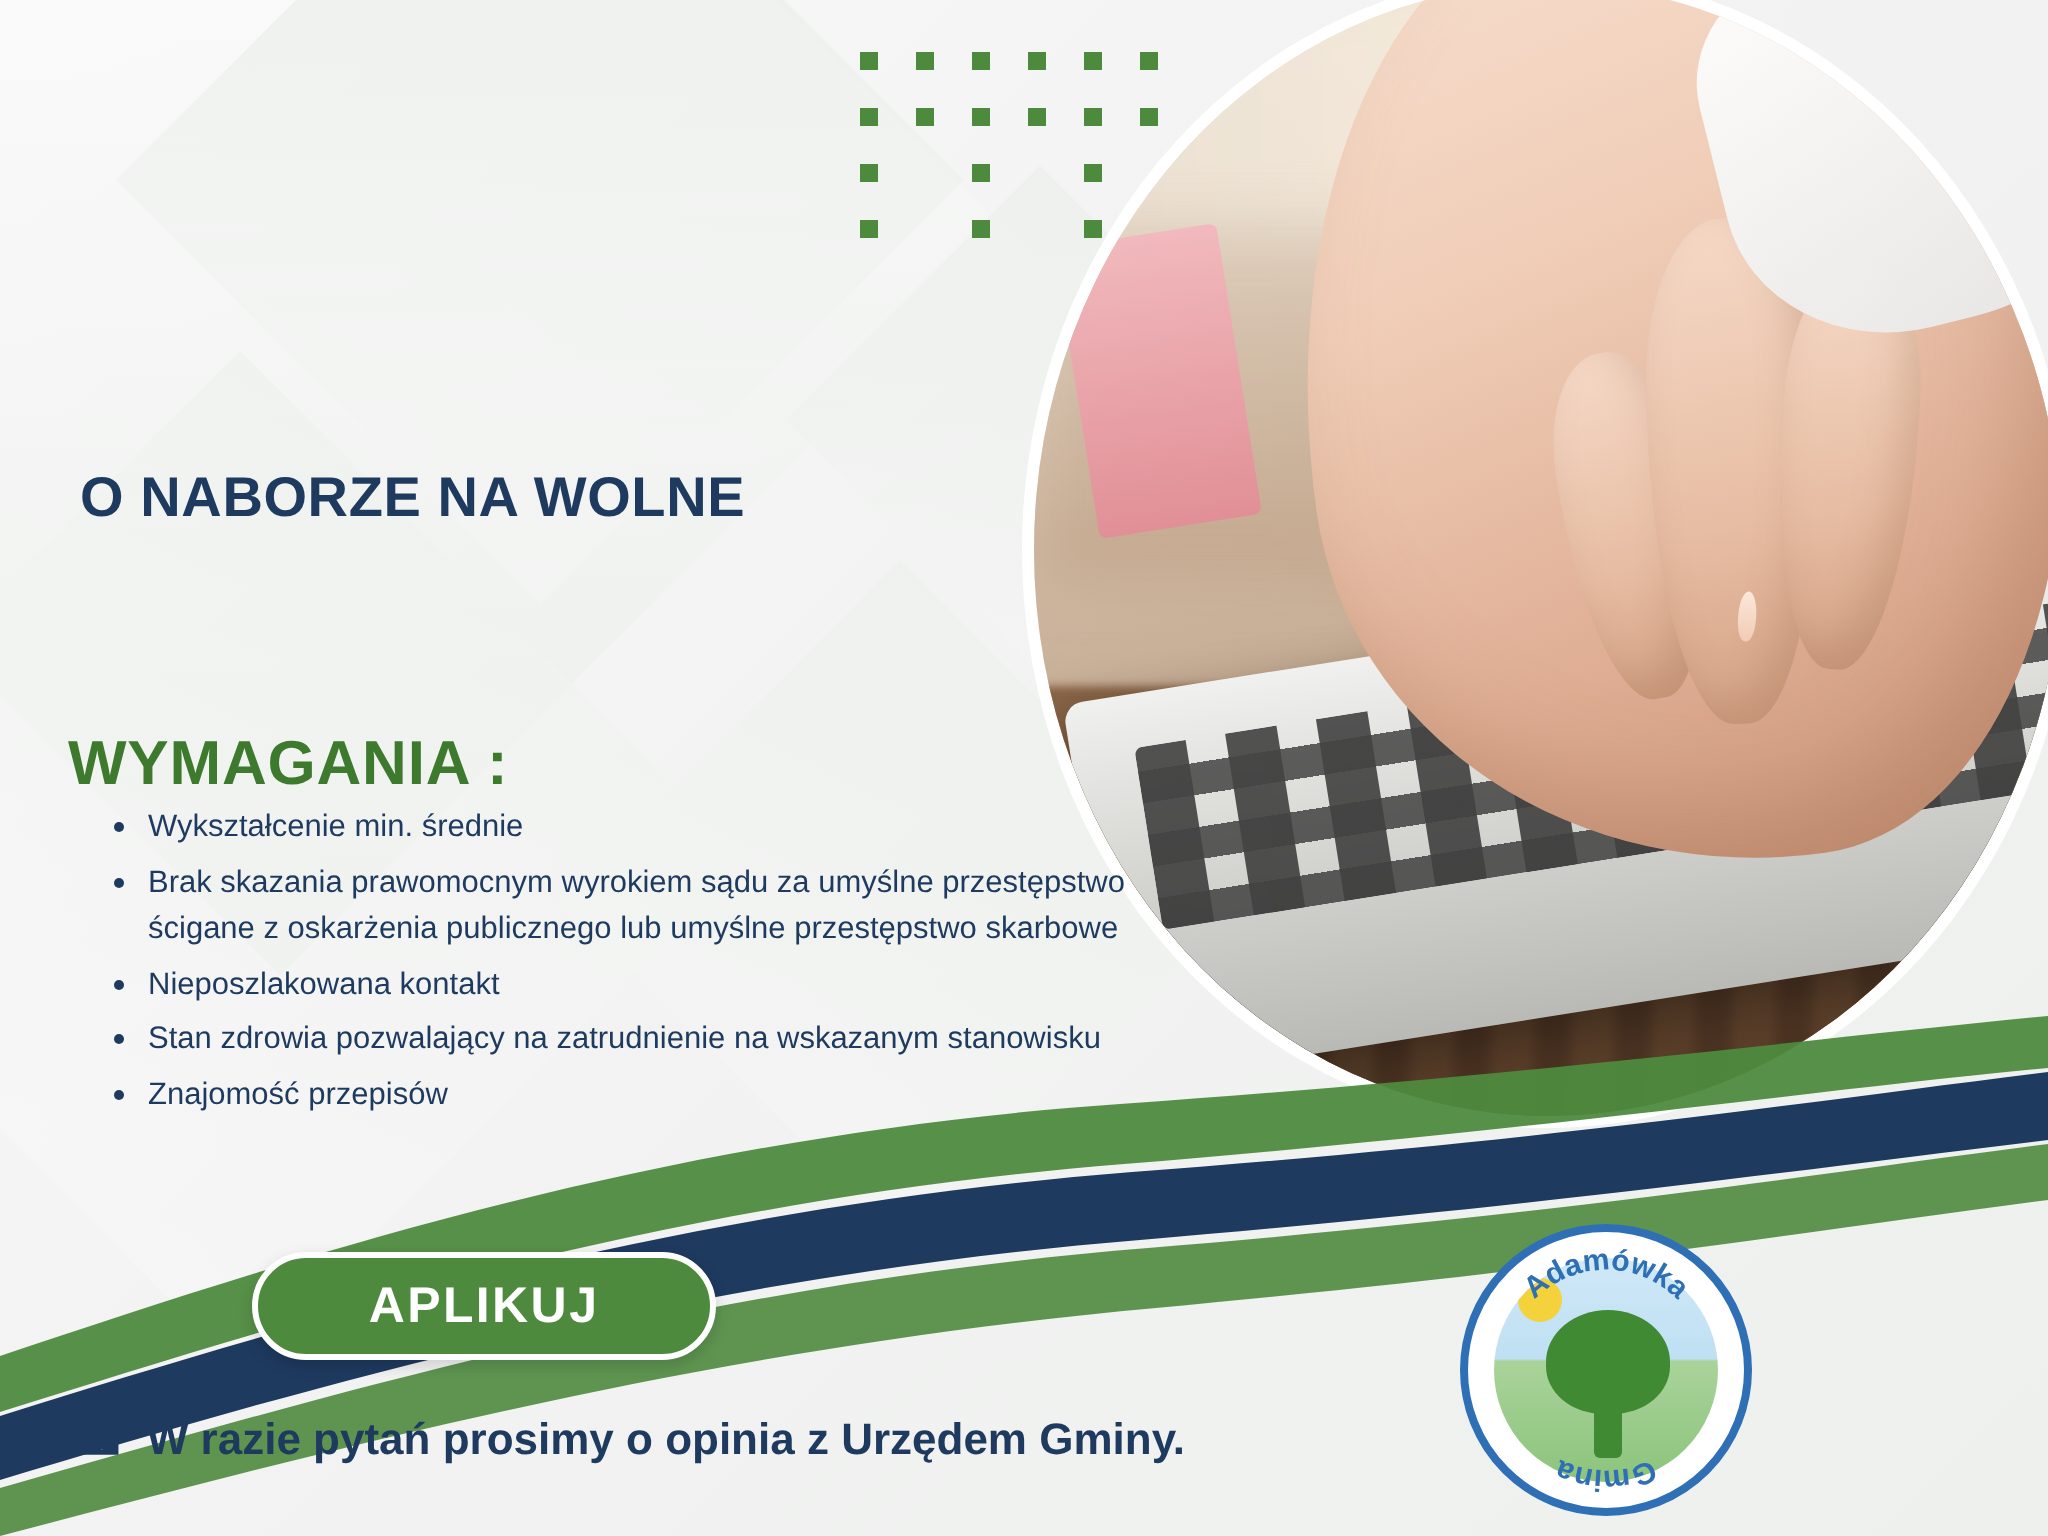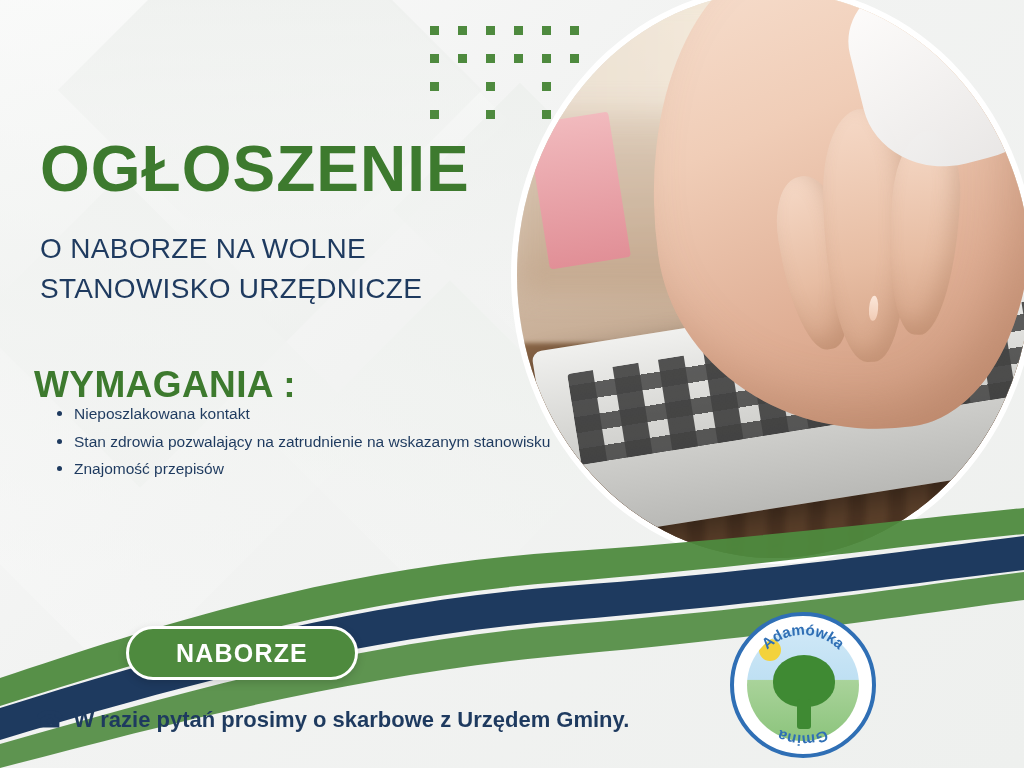--- a/index.html
+++ b/index.html
@@ -118,26 +118,26 @@
   }
 
   
   .h-main {
     position: absolute; left: 40px; top: 132px;
     font-size: 64px; font-weight: 700; letter-spacing: 1px;
     color: #3d7a2e;
   }
   .h-sub {
     position: absolute; left: 40px; top: 229px;
-    font-size: 28px; font-weight: 400; line-height: 1.42;
-    color: #1e3a5f; letter-spacing: .3px;
+    font-size: 28px; font-weight: 700; line-height: 1.42;
+    color: #1e3a5f; letter-spacing: .3px; text-align: right;
   }
   .h-req {
     position: absolute; left: 34px; top: 364px;
-    font-size: 37px; font-weight: 700; color: #3d7a2e; letter-spacing: .4px;
+    font-size: 31px; font-weight: 700; color: #3d7a2e; letter-spacing: .4px;
   }
 
   
   ul.req-list {
     position: absolute; left: 56px; top: 402px; width: 520px;
     list-style: none;
   }
   ul.req-list li {
     position: relative;
     padding-left: 18px;
@@ -261,44 +261,44 @@
         <div class="finger f3"></div>
         <div class="finger f1">
           <div class="nail"></div>
         </div>
         <div class="finger f2"></div>
       </div>
       <div class="cuff"></div>
     </div>
   </div>
 
-  <div class="h-main">OGŁOSZENIE</div>
   <div class="h-sub">
     <div>O NABORZE NA WOLNE</div>
-    <div>STANOWISKO URZĘDNICZE</div>
   </div>
   <div class="h-req">WYMAGANIA :</div>
 
   <ul class="req-list">
+    <li>Wykształcenie min. średnie</li>
+    <li>Brak skazania prawomocnym wyrokiem sądu za umyślne przestępstwo ścigane z oskarżenia publicznego lub umyślne przestępstwo skarbowe</li>
     <li>Nieposzlakowana kontakt</li>
     <li>Stan zdrowia pozwalający na zatrudnienie na wskazanym stanowisku</li>
     <li>Znajomość przepisów</li>
   </ul>
 
   <svg class="waves" viewBox="0 0 1024 260" preserveAspectRatio="none">
     <path d="M0,170 C150,120 330,60 560,44 C760,30 900,12 1024,0 L1024,26 C900,38 760,58 562,74 C336,92 160,148 0,198 Z" fill="#4e8a3e" opacity="0.95"></path>
     <path d="M0,200 C160,150 340,96 566,78 C780,62 910,42 1024,28 L1024,62 C906,76 782,94 570,112 C348,130 166,182 0,232 Z" fill="#1e3a5f"></path>
     <path d="M0,236 C170,188 350,134 574,116 C792,98 914,78 1024,64 L1024,92 C916,106 794,126 578,146 C356,166 176,214 0,260 Z" fill="#4e8a3e" opacity="0.9"></path>
   </svg>
 
-  <div class="apply-btn">NABORZE</div>
+  <div class="apply-btn">APLIKUJ</div>
 
   <div class="contact">
     <span class="phone-ico">☎</span>
-    <span>W razie pytań prosimy o skarbowe z Urzędem Gminy.</span>
+    <span>W razie pytań prosimy o opinia z Urzędem Gminy.</span>
   </div>
 
   <div class="crest">
     <div class="crest-inner">
       <div class="crest-sun"></div>
       <div class="crest-tree-top"></div>
       <div class="crest-tree-trunk"></div>
     </div>
     <svg class="crest-svg" viewBox="0 0 146 146">
       <defs>

